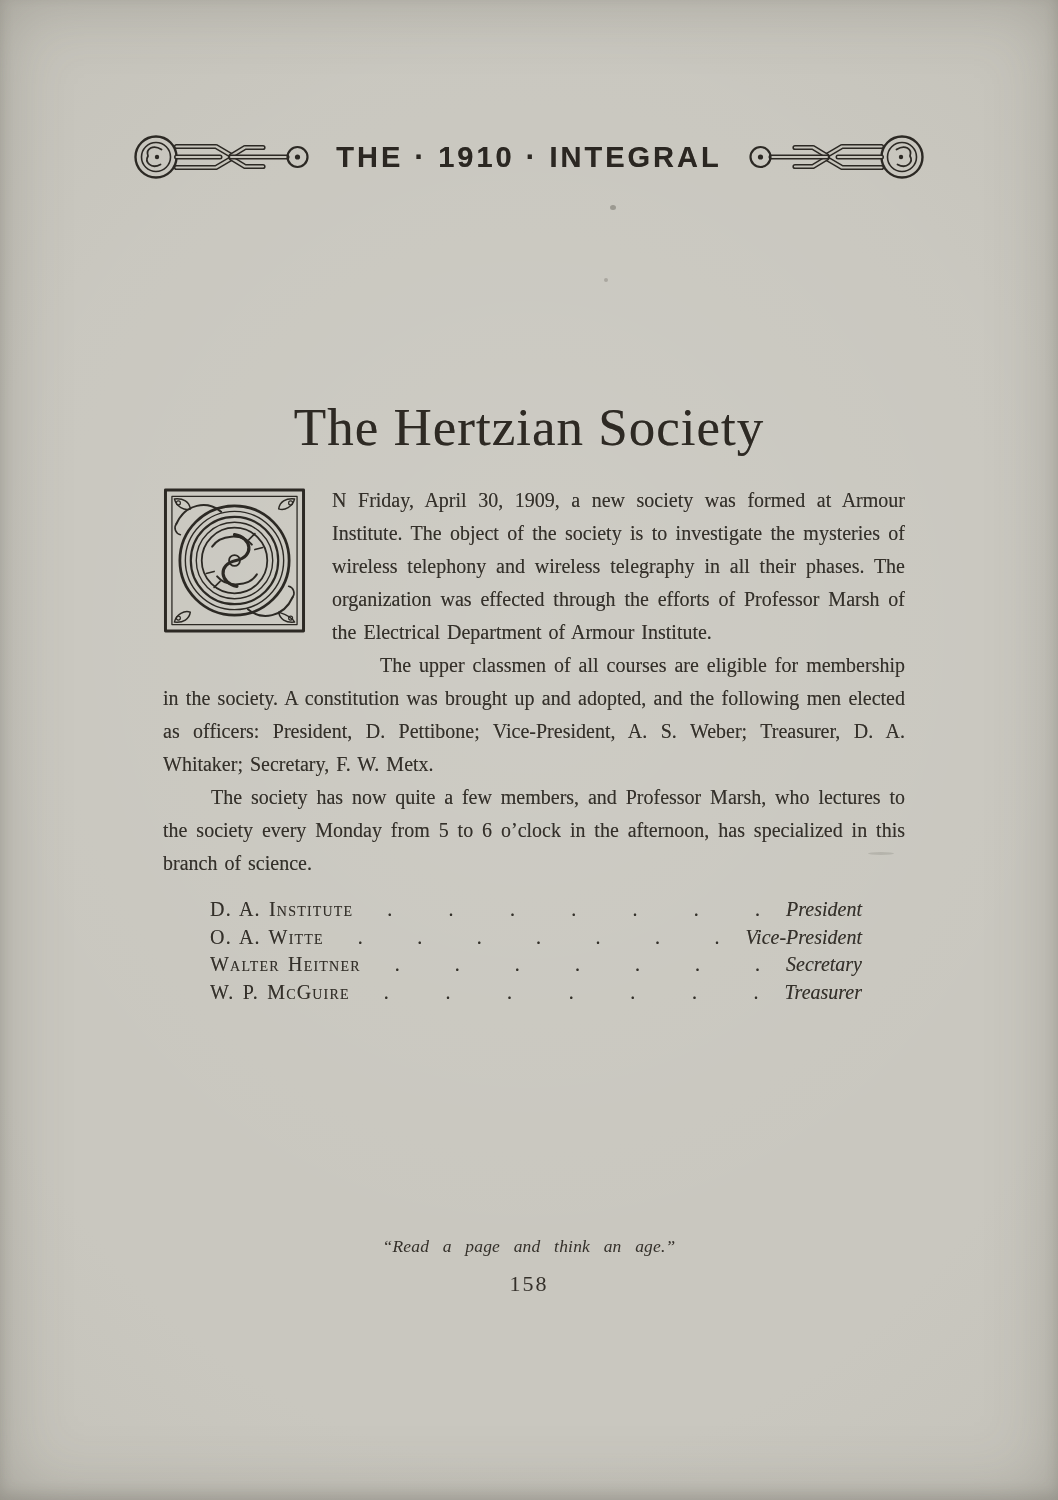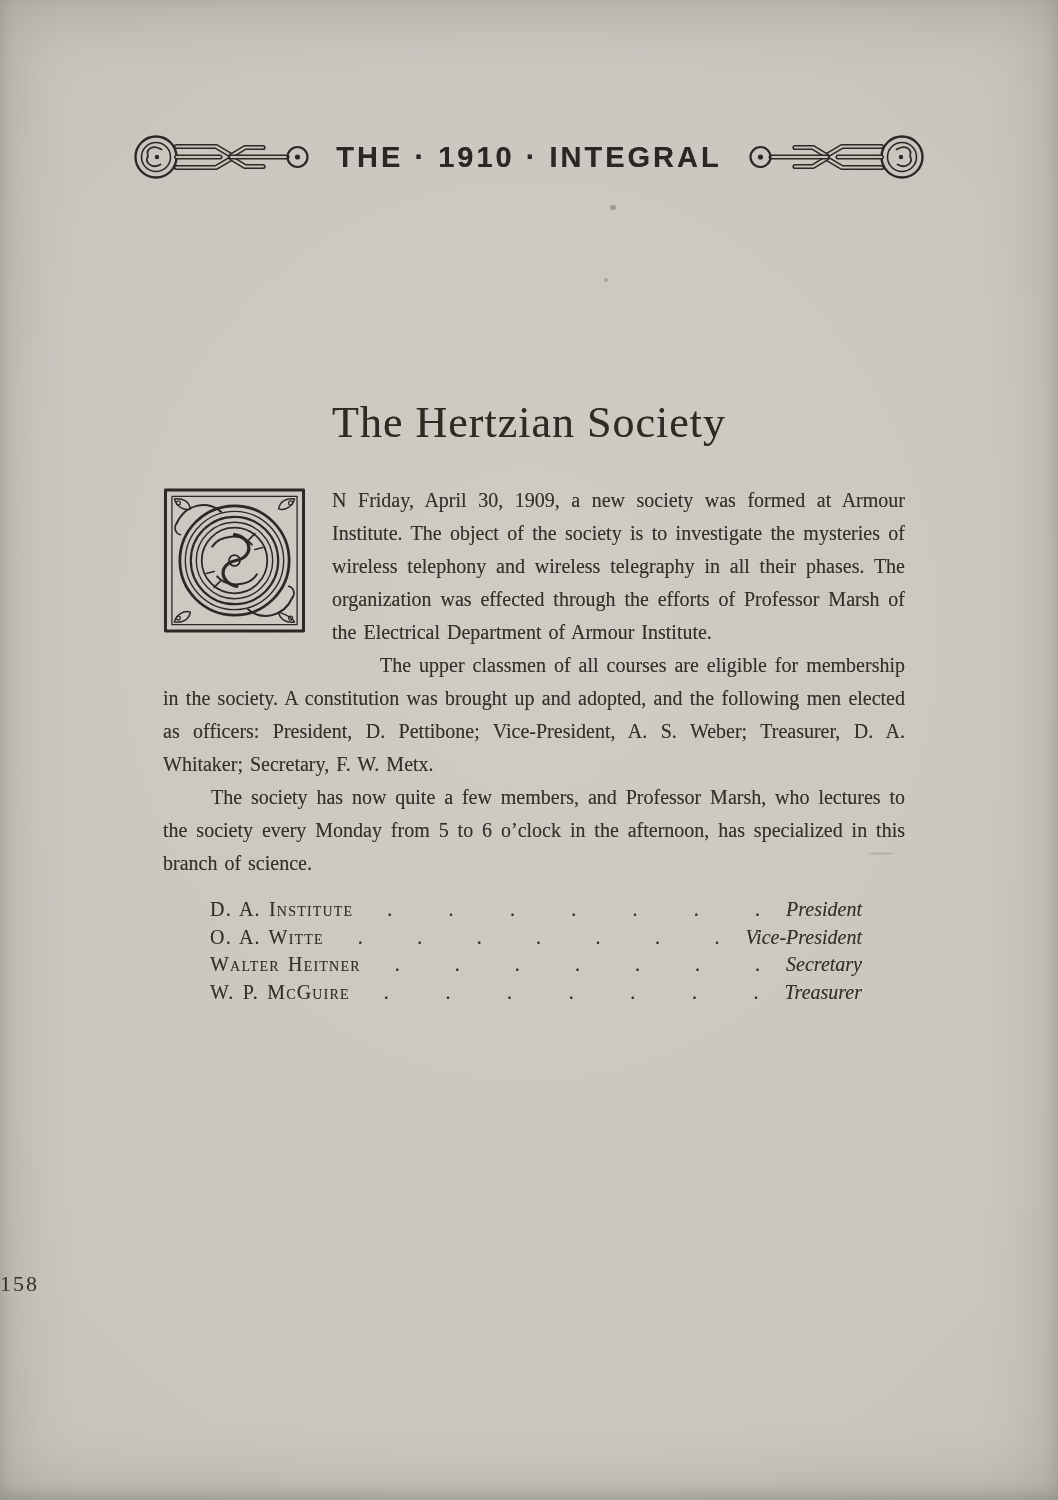--- a/index.html
+++ b/index.html
@@ -25,21 +25,21 @@
     font-weight:bold; font-size:29px; letter-spacing:3px;
     color:#2b2722; white-space:nowrap;
     text-shadow:0 0 0.5px rgba(43,39,34,0.55);
   }
   .flourish { display:block; }
   .flourish.flip { transform:scaleX(-1); }
 
   
   .article-title {
     position:absolute; top:397px; left:0; width:100%;
-    text-align:center; font-size:44px; letter-spacing:1px;
+    text-align:center; font-size:53px; letter-spacing:1px;
     color:#2e2a24; text-shadow:0 0 0.6px rgba(46,42,36,0.5);
   }
 
   
   .content {
     position:absolute; top:484px; left:163px; width:742px;
     font-size:20px; line-height:33px; text-align:justify;
     word-spacing:2px;
     text-shadow:0 0 0.5px rgba(52,48,42,0.45);
   }
@@ -64,21 +64,21 @@
   .officer-title { font-style:italic; white-space:nowrap; }
 
   
   .quote {
     position:absolute; top:1236px; left:0; width:100%;
     text-align:center; font-style:italic; font-size:17.5px;
     word-spacing:9px; letter-spacing:0.2px;
   }
   .page-number {
     position:absolute; top:1271px; left:0; width:100%;
-    text-align:left; font-size:22px; letter-spacing:2px;
+    text-align:center; font-size:22px; letter-spacing:2px;
   }
 
   
   .blemish { position:absolute; border-radius:50%; pointer-events:none; }
   .b1 { top:205px; left:610px; width:6px; height:5px; background:rgba(70,66,58,0.35); }
   .b2 { top:278px; left:604px; width:4px; height:4px; background:rgba(70,66,58,0.25); }
   .b3 { top:852px; left:868px; width:26px; height:3px; background:rgba(90,86,76,0.18); }
 </style>
 </head>
 <body>
@@ -195,18 +195,19 @@
         <span class="officer-title">Secretary</span>
       </div>
       <div class="officer-row">
         <span class="officer-name">W. P. McGuire</span>
         <span class="officer-leader">. . . . . . .</span>
         <span class="officer-title">Treasurer</span>
       </div>
     </div>
   </div>
 
+  <div class="quote">“Read a page and think an age.”</div>
   <div class="page-number">158</div>
 
   <div class="blemish b1"></div>
   <div class="blemish b2"></div>
   <div class="blemish b3"></div>
 </div>
 
 </body></html>

